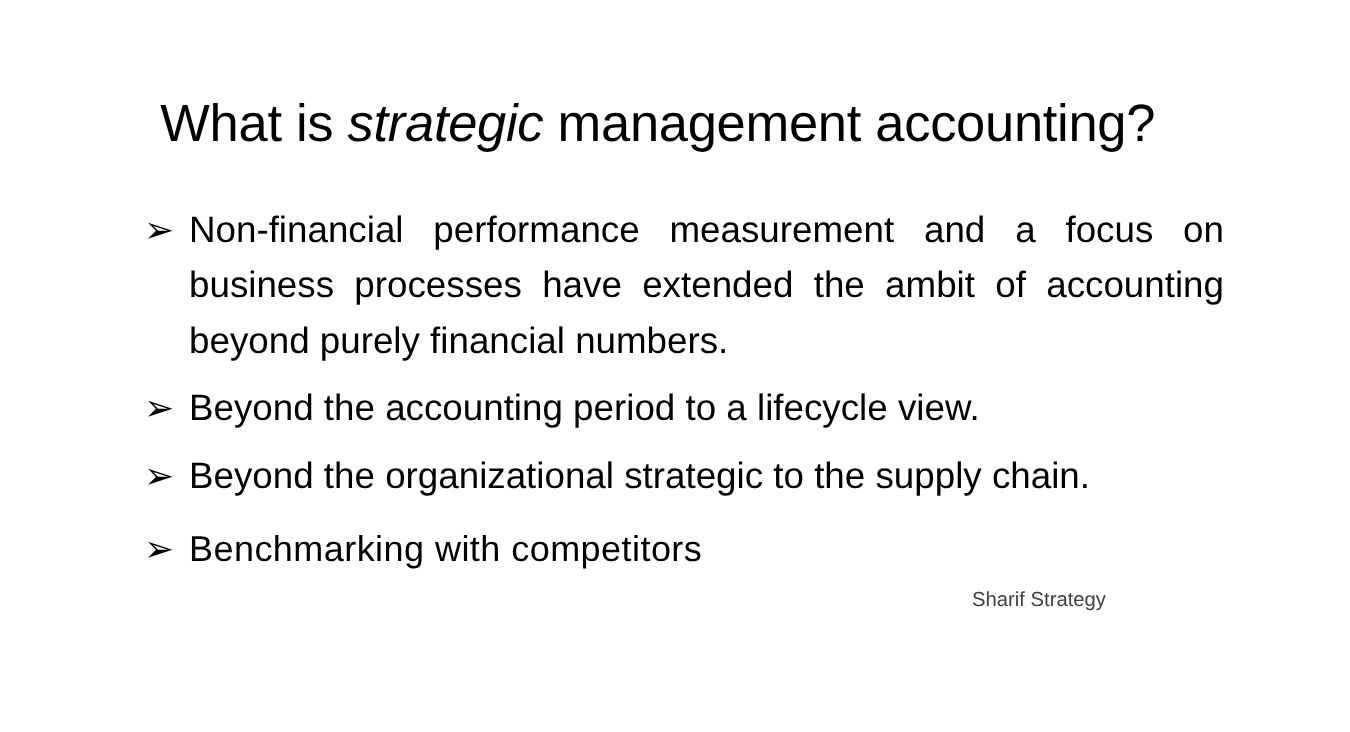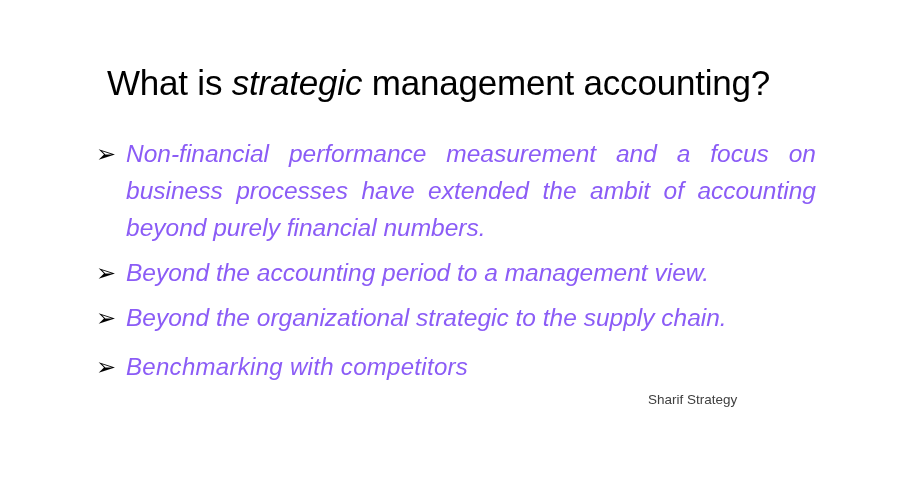--- a/index.html
+++ b/index.html
@@ -52,22 +52,21 @@
     font-size: 24px;
     line-height: 37px;
     color: #000000;
   }
   .bullet-text {
     flex: 1 1 auto;
     font-size: 24.5px;
     line-height: 37px;
     text-align: justify;
     text-justify: inter-word;
-    color: #8b5cf6;
-    font-style: italic;
+    color: #000000;
   }
   .bullet.b1 .bullet-text { width: 690px; }
   .bullet.b2 .bullet-text { text-align: left; }
   .bullet.b3 .bullet-text { width: 660px; }
   .bullet.b4 { margin-top: 12px; }
   .bullet.b4 .bullet-text {
     text-align: left;
     font-size: 24px;
     line-height: 38px;
     letter-spacing: 0.3px;
@@ -93,21 +92,21 @@
 
   <div class="bullet-list">
 
     <div class="bullet b1">
       <span class="bullet-marker">➢</span>
       <span class="bullet-text">Non-financial performance measurement and a focus on business processes have extended the ambit of accounting beyond purely financial numbers.</span>
     </div>
 
     <div class="bullet b2">
       <span class="bullet-marker">➢</span>
-      <span class="bullet-text">Beyond the accounting period to a management view.</span>
+      <span class="bullet-text">Beyond the accounting period to a lifecycle view.</span>
     </div>
 
     <div class="bullet b3">
       <span class="bullet-marker">➢</span>
       <span class="bullet-text">Beyond the organizational strategic to the supply chain.</span>
     </div>
 
     <div class="bullet b4">
       <span class="bullet-marker">➢</span>
       <span class="bullet-text">Benchmarking with competitors</span>

